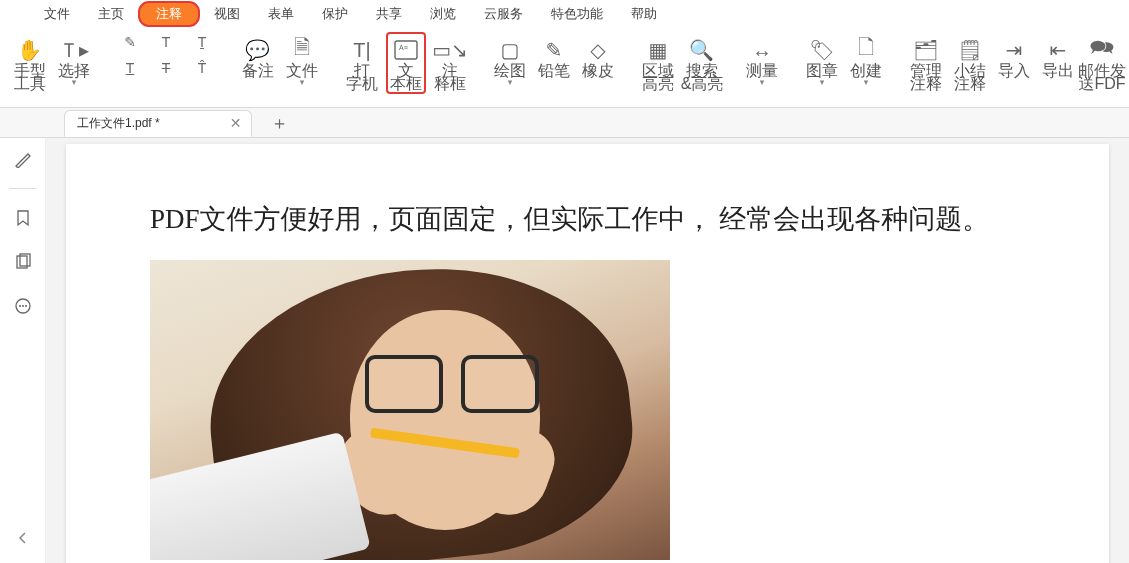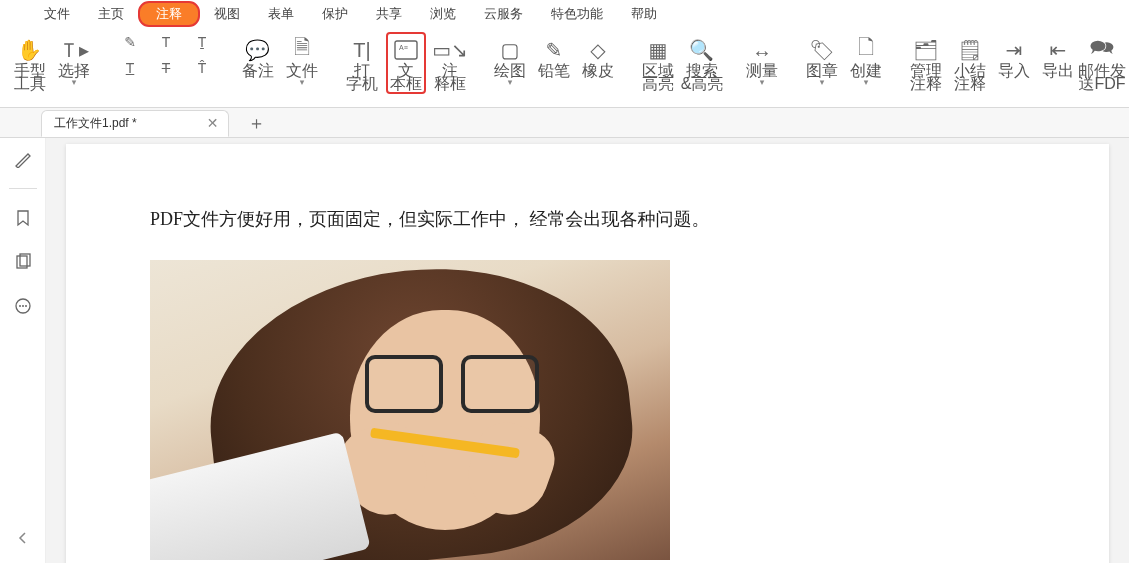--- a/index.html
+++ b/index.html
@@ -101,21 +101,21 @@
     cursor: pointer;
   }
 
   
   .tabstrip {
     display: flex;
     align-items: center;
     height: 30px;
     background: #f7f7f7;
     border-bottom: 1px solid #d9d9d9;
-    padding-left: 41px;
+    padding-left: 64px;
     gap: 8px;
   }
   .doc-tab {
     display: flex;
     align-items: center;
     gap: 70px;
     background: #fff;
     border: 1px solid #d9d9d9;
     border-bottom: 1px solid #fff;
     border-radius: 6px 6px 0 0;
@@ -175,21 +175,21 @@
   }
   .page {
     background: #fff;
     margin: 6px 20px 0 20px;
     padding: 56px 84px 0 84px;
     min-height: 600px;
     box-shadow: 0 1px 4px rgba(0,0,0,.12);
   }
   .page .headline {
     font-family: "SimSun","Songti SC",serif;
-    font-size: 18px;
+    font-size: 27px;
     line-height: 38px;
     color: #222;
     margin-bottom: 22px;
   }
   .photo {
     width: 520px;
     height: 300px;
     background: linear-gradient(160deg,#ede5d6 0%,#e8dbc6 30%,#d6bba0 55%,#b48a6c 75%,#7a5440 100%);
     position: relative;
     overflow: hidden;

